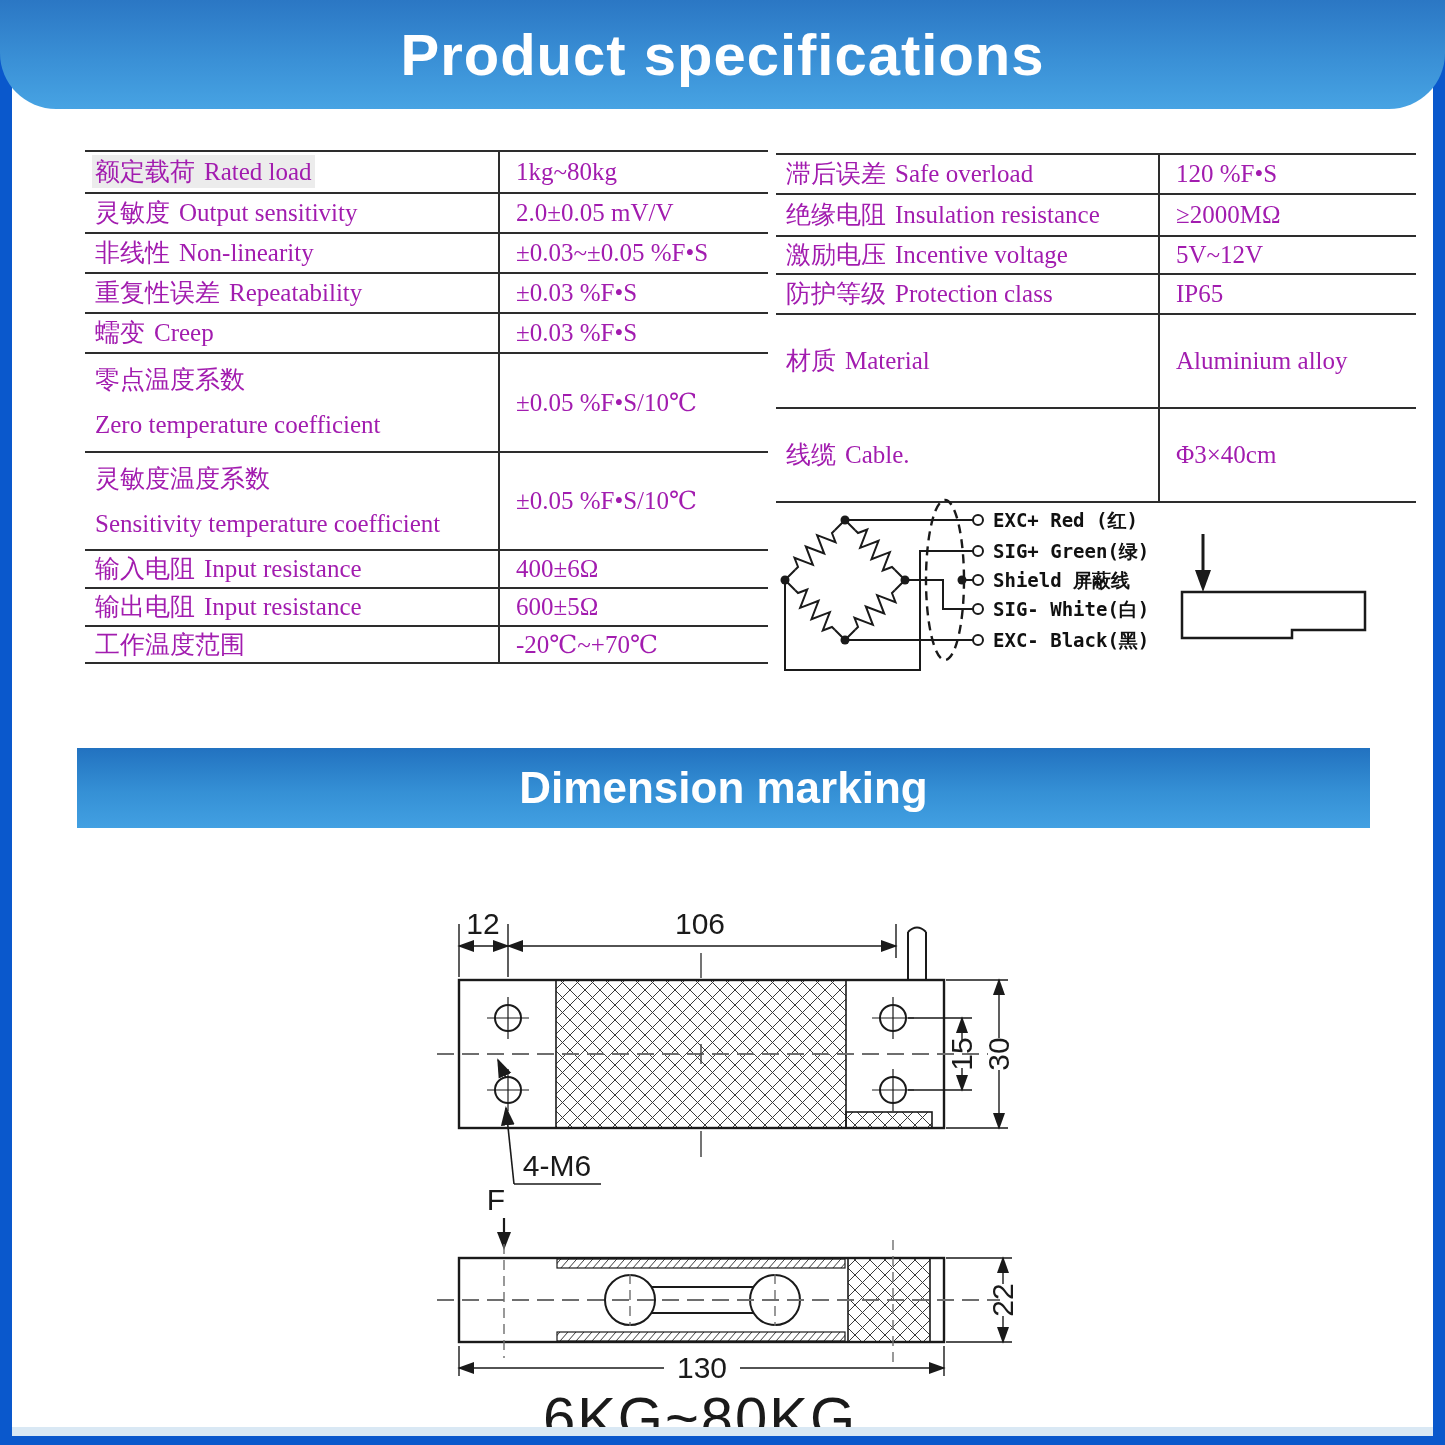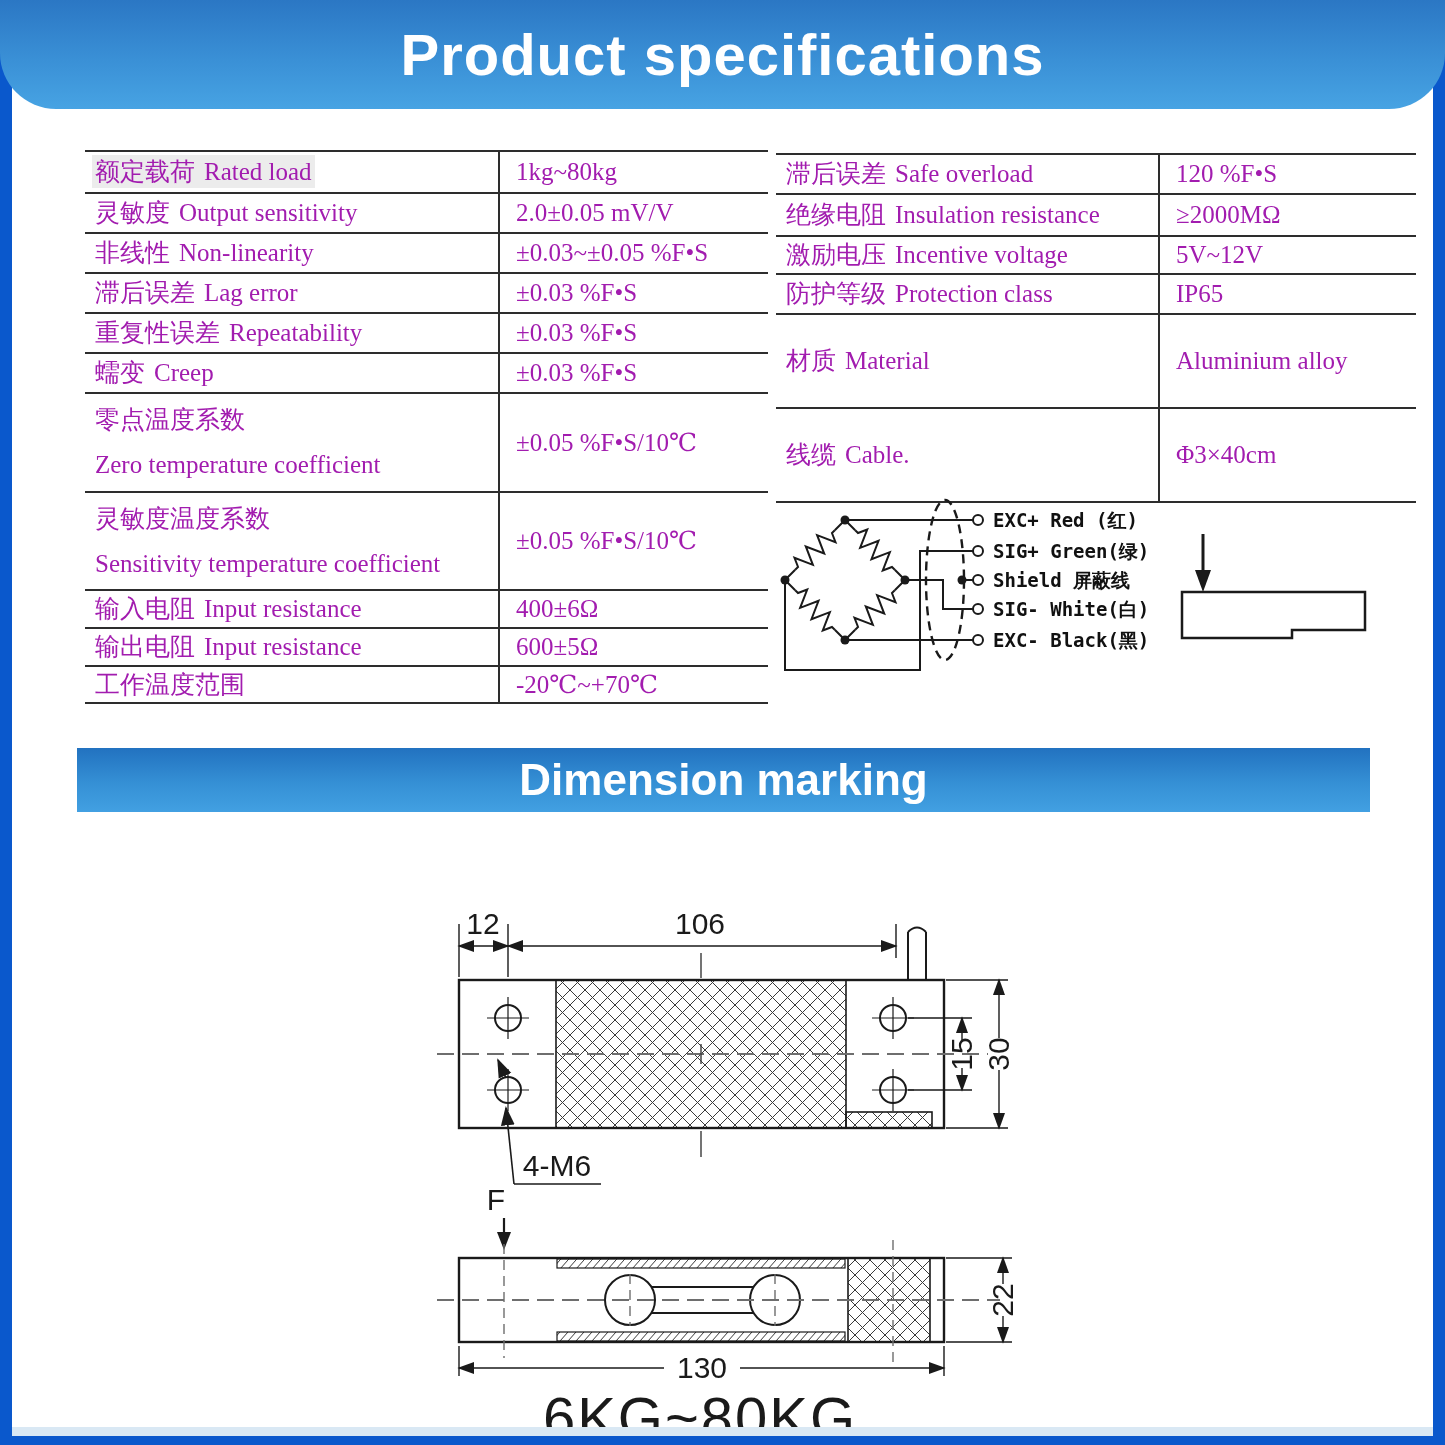--- a/index.html
+++ b/index.html
@@ -21,21 +21,21 @@
     border-radius:0 0 56px 56px;
     display:flex;align-items:center;justify-content:center;
   }
   .header .title{
     color:#fff;font-size:58px;font-weight:bold;letter-spacing:1px;
     font-family:"Liberation Sans", sans-serif;
   }
 
   
   .banner2{
-    position:absolute;left:77px;top:748px;width:1293px;height:64px;z-index:3;
+    position:absolute;left:77px;top:748px;width:1293px;height:80px;z-index:3;
     background:linear-gradient(180deg,#2272c0 0%,#3590d5 55%,#42a0e2 100%);
     display:flex;align-items:center;justify-content:center;
   }
   .banner2 .title{color:#fff;font-size:44px;font-weight:bold;}
 
   
   .spec{
     position:absolute;display:table;border-collapse:collapse;
     font-family:"Liberation Serif","DejaVu Serif",serif;
     color:#a21caf;border-bottom:2px solid #2d2d2d;table-layout:fixed;
@@ -84,24 +84,20 @@
     <div class="td label"><span class="hl"><span class="zh">额定载荷</span><span class="en">Rated load</span></span></div>
     <div class="td value">1kg~80kg</div>
   </div>
   <div class="tr h40">
     <div class="td label"><span class="zh">灵敏度</span><span class="en">Output sensitivity</span></div>
     <div class="td value">2.0±0.05 mV/V</div>
   </div>
   <div class="tr h40">
     <div class="td label"><span class="zh">非线性</span><span class="en">Non-linearity</span></div>
     <div class="td value">±0.03~±0.05 %F•S</div>
-  </div>
-  <div class="tr h40">
-    <div class="td label"><span class="zh">滞后误差</span><span class="en">Lag error</span></div>
-    <div class="td value">±0.03 %F•S</div>
   </div>
   <div class="tr h40">
     <div class="td label"><span class="zh">重复性误差</span><span class="en">Repeatability</span></div>
     <div class="td value">±0.03 %F•S</div>
   </div>
   <div class="tr h40">
     <div class="td label"><span class="zh">蠕变</span><span class="en">Creep</span></div>
     <div class="td value">±0.03 %F•S</div>
   </div>
   <div class="tr tall h80">

